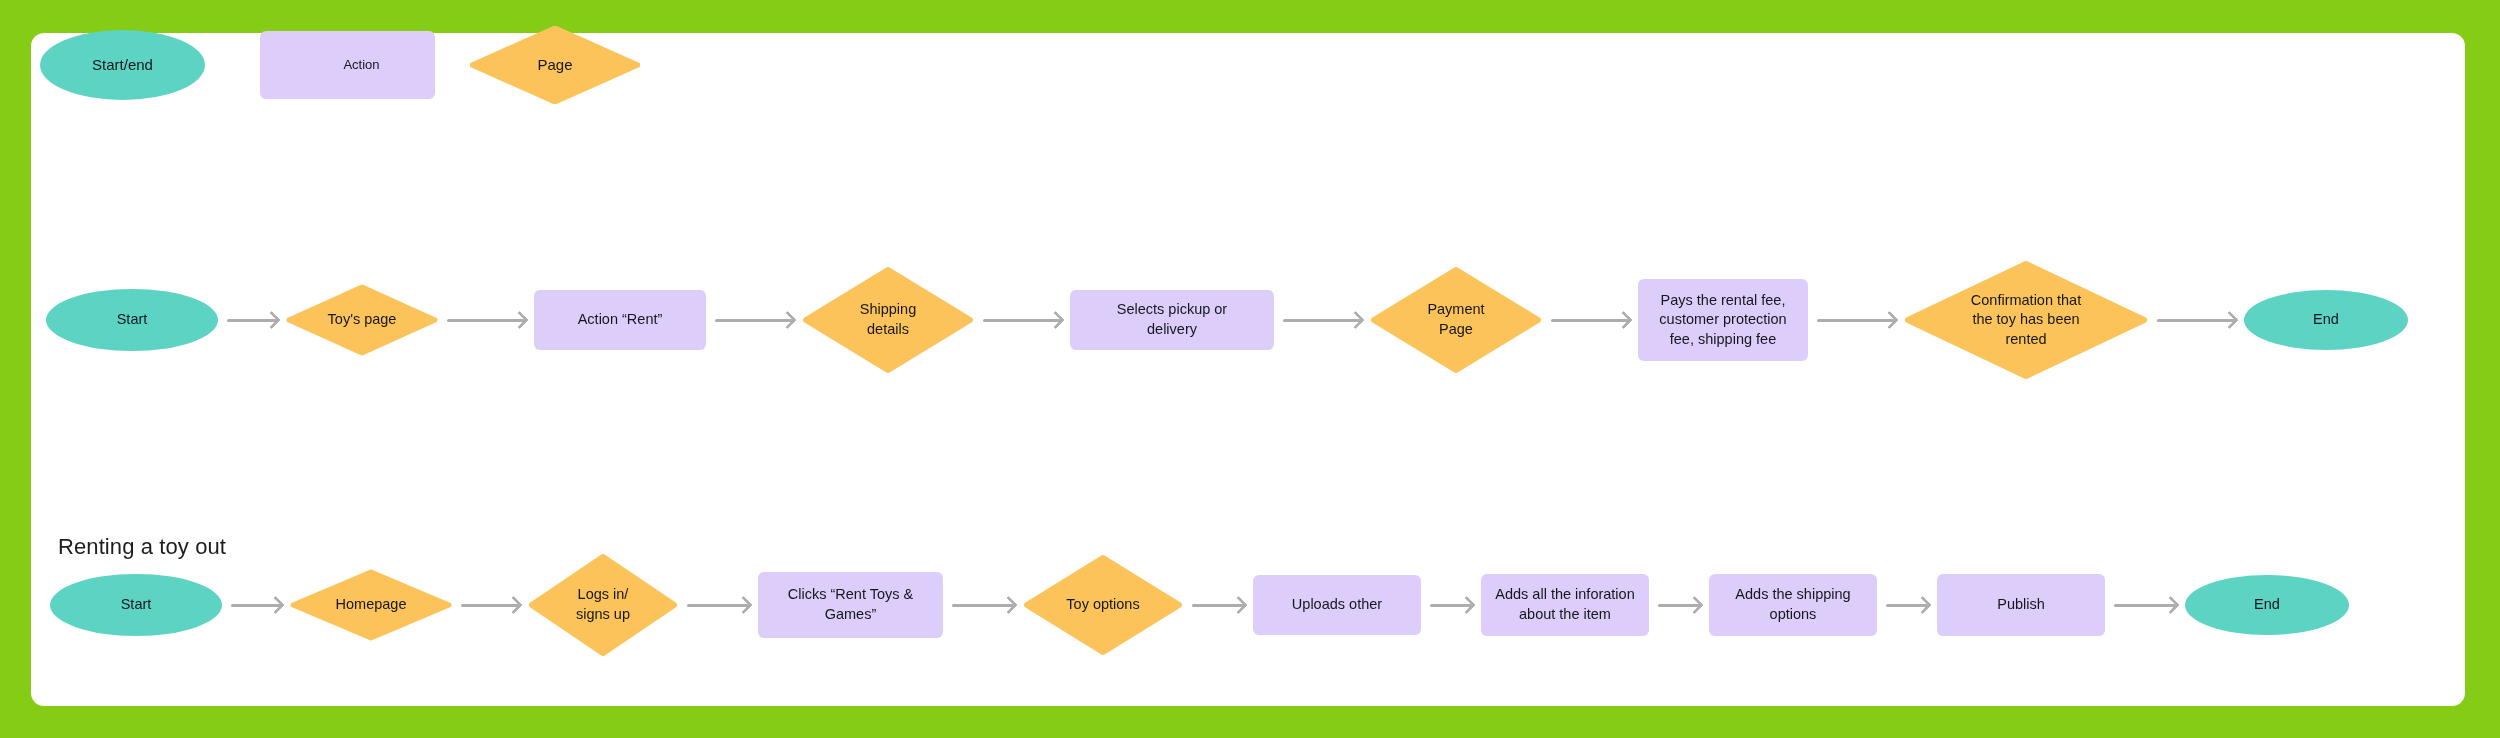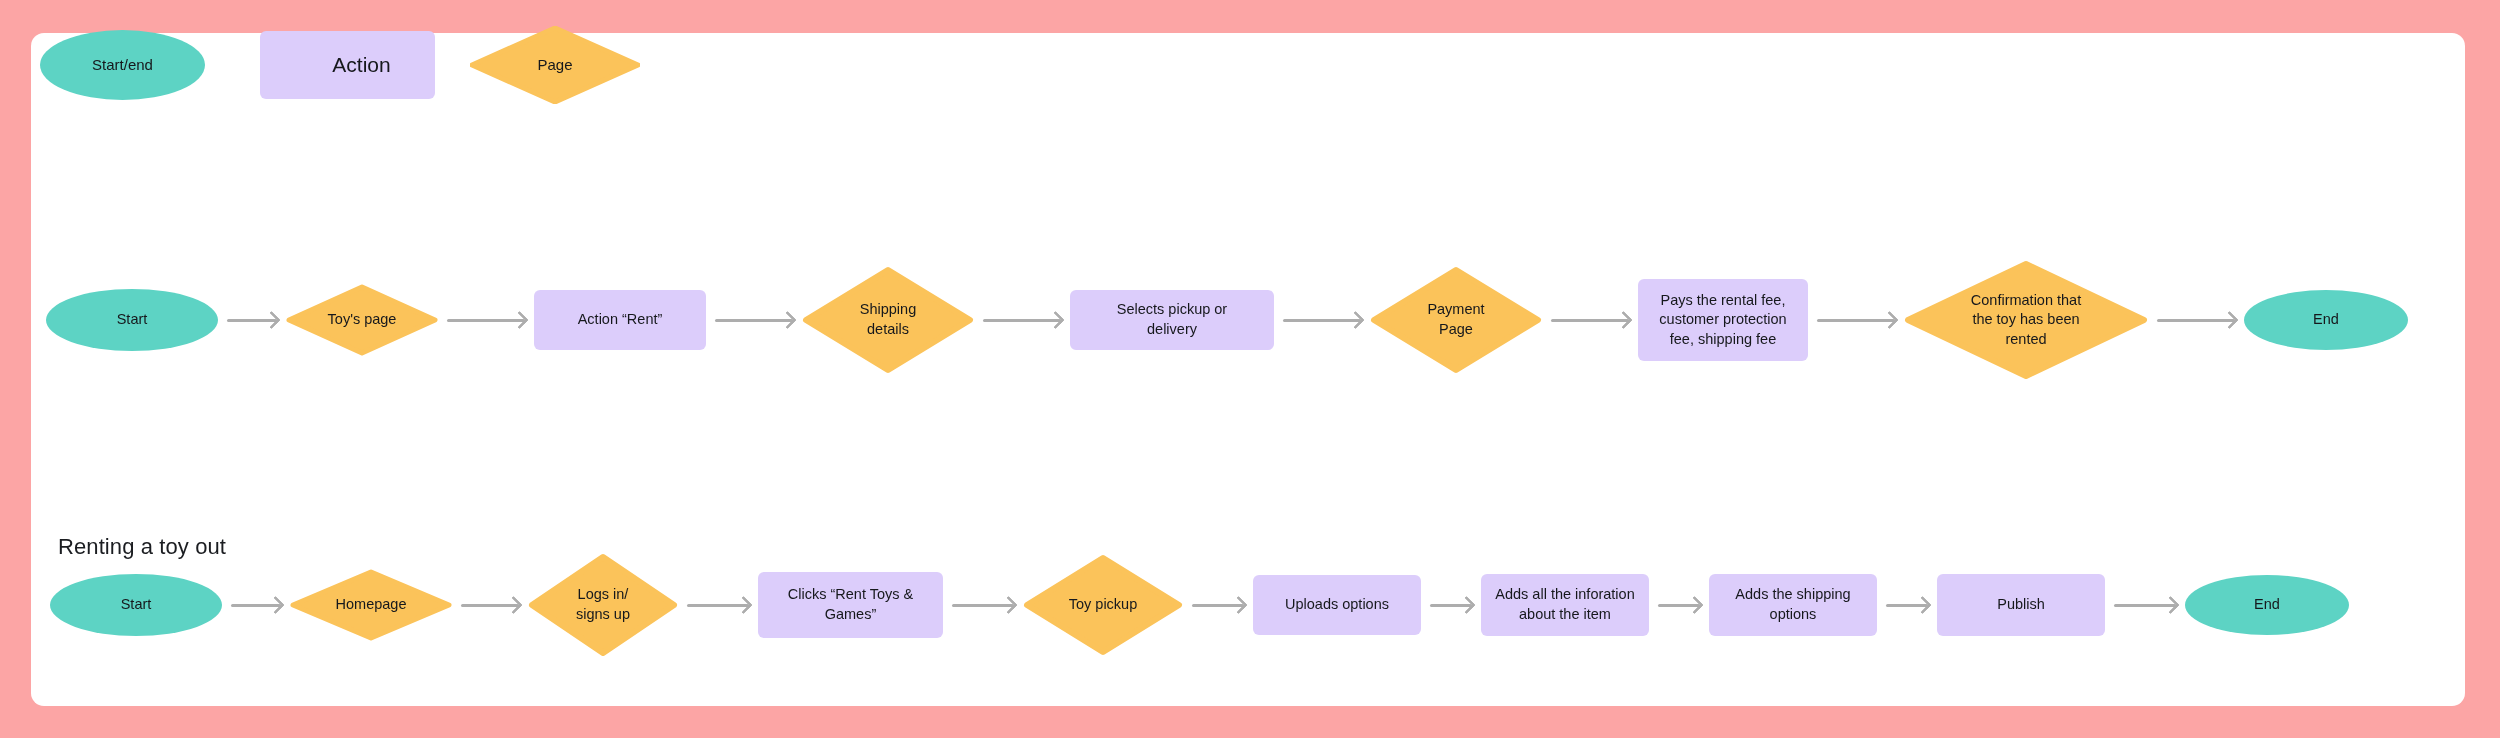--- a/index.html
+++ b/index.html
@@ -9,21 +9,21 @@
     height: 738px;
     background: #000000;
     font-family: "Liberation Sans", sans-serif;
     overflow: hidden;
   }
 
   #canvas {
     position: relative;
     width: 2500px;
     height: 738px;
-    background: #fca5a5;
+    background: #84cc16;
   }
 
   
   #card {
     position: absolute;
     left: 31px;
     top: 33px;
     width: 2434px;
     height: 673px;
     background: #ffffff;
@@ -123,21 +123,21 @@
 
   <div id="legend">
 
     <div class="legend-item" style="width:165px;height:70px;">
       <div class="sh-ellipse" style="position:absolute;left:0;top:0;width:165px;height:70px;"></div>
       <span class="legend-label" style="font-size:15px;">Start/end</span>
     </div>
 
     <div class="legend-item" style="width:175px;height:68px;margin-left:55px;">
       <div class="sh-rect" style="position:absolute;left:0;top:0;width:175px;height:68px;"></div>
-      <span class="legend-label" style="font-size:21px;margin-left:28px;">Action</span>
+      <span class="legend-label" style="font-size:13px;margin-left:28px;">Action</span>
     </div>
 
     <div class="legend-item" style="width:170px;height:78px;margin-left:35px;">
       <svg width="170" height="78" viewBox="0 0 170 78" style="position:absolute;left:0;top:0;">
         <path d="M85 2 L168 39 L85 76 L2 39 Z" fill="#FBC35A" stroke="#FBC35A" stroke-width="5" stroke-linejoin="round"></path>
       </svg>
       <span class="legend-label" style="font-size:15px;">Page</span>
     </div>
   </div>
 
@@ -292,31 +292,31 @@
 
     <div class="arrow" style="width:62px;margin:0 9px;">
       <div class="shaft"></div>
       <div class="head"></div>
     </div>
 
     <div class="node" style="width:160px;height:102px;">
       <svg width="160" height="102" viewBox="0 0 160 102" style="position:absolute;left:0;top:0;">
         <path d="M80 4 L156 51 L80 98 L4 51 Z" fill="#FBC35A" stroke="#FBC35A" stroke-width="6" stroke-linejoin="round"></path>
       </svg>
-      <span class="node-label">Toy pickup</span>
+      <span class="node-label">Toy options</span>
     </div>
 
     <div class="arrow" style="width:52px;margin:0 9px;">
       <div class="shaft"></div>
       <div class="head"></div>
     </div>
 
     <div class="node" style="width:168px;height:60px;">
       <div class="sh-rect" style="position:absolute;inset:0;"></div>
-      <span class="node-label">Uploads options</span>
+      <span class="node-label">Uploads other</span>
     </div>
 
     <div class="arrow" style="width:42px;margin:0 9px;">
       <div class="shaft"></div>
       <div class="head"></div>
     </div>
 
     <div class="node" style="width:168px;height:62px;">
       <div class="sh-rect" style="position:absolute;inset:0;"></div>
       <span class="node-label">Adds all the inforation

